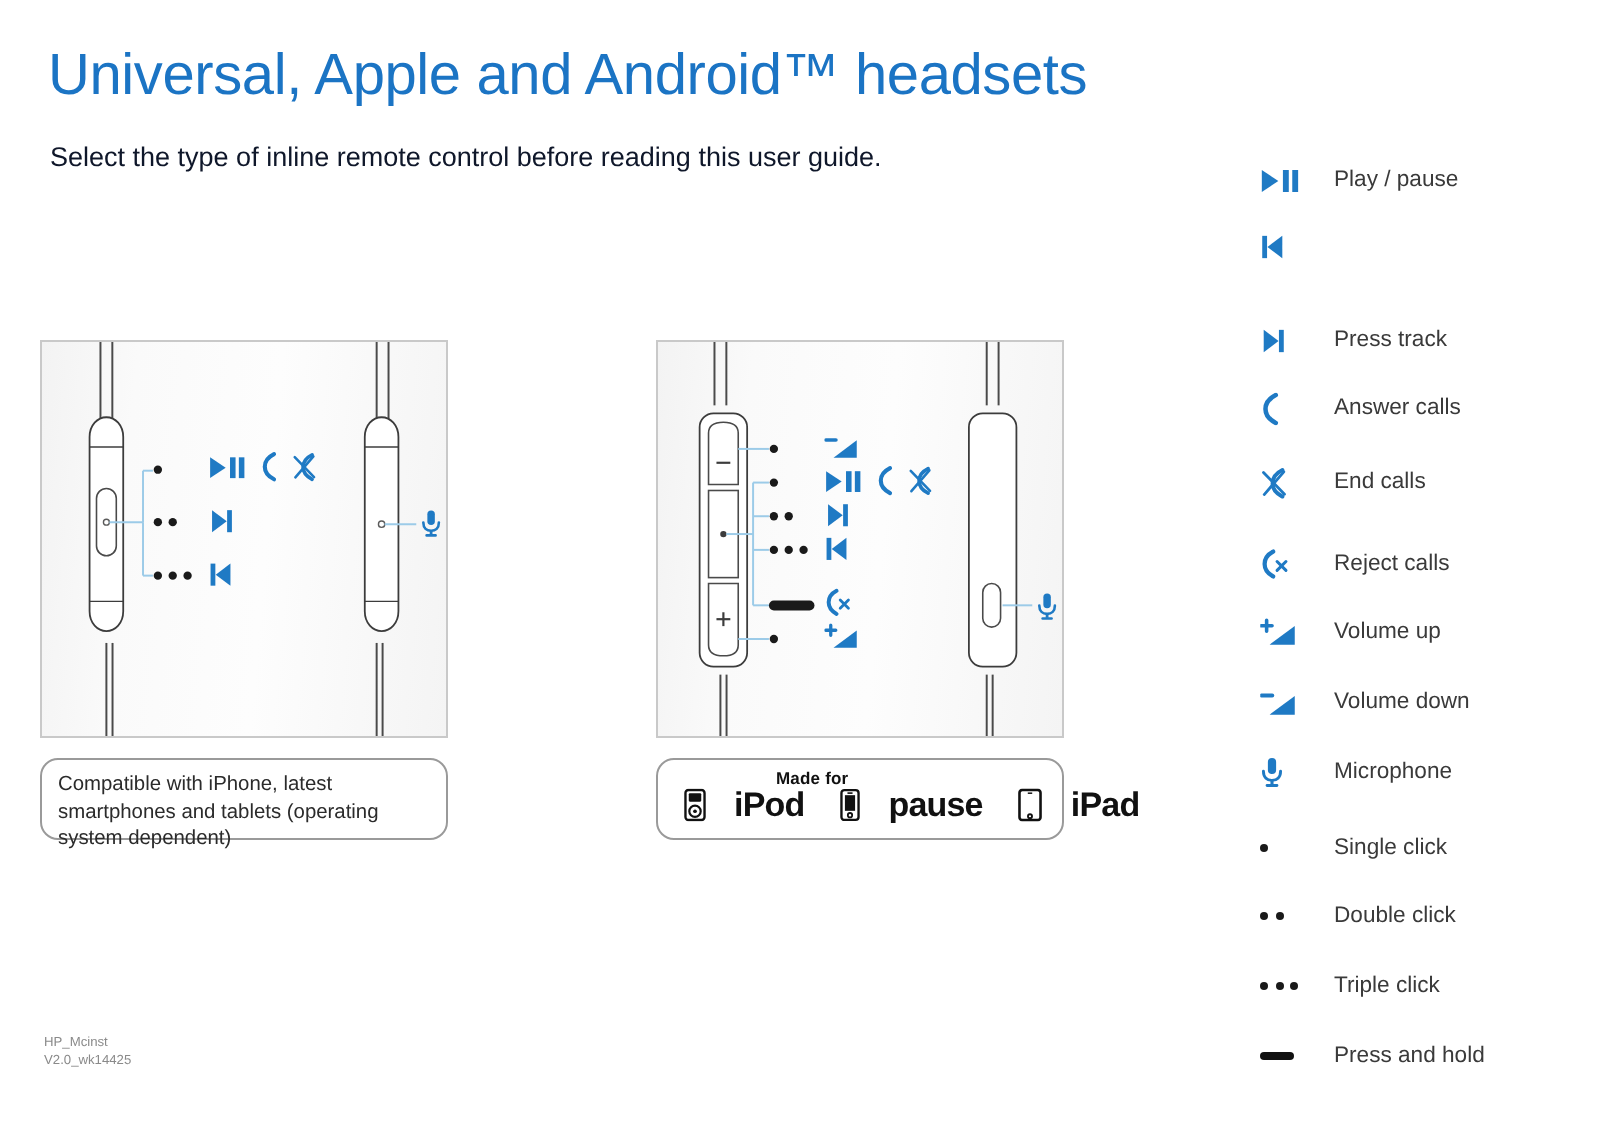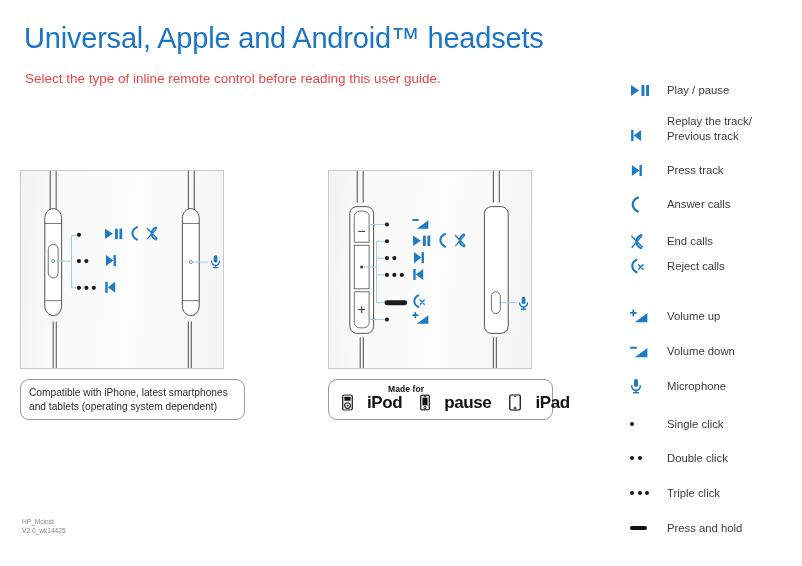--- a/index.html
+++ b/index.html
@@ -14,37 +14,37 @@
   .page{position:absolute;inset:0;}
 
   
   #page-title{
     position:absolute;left:24px;top:22px;
     font-size:29px;font-weight:400;color:#1b74c4;
     letter-spacing:-0.2px;white-space:nowrap;
   }
   #page-subtitle{
     position:absolute;left:25px;top:71px;
-    font-size:13.5px;color:#ef4444;font-weight:400;white-space:nowrap;
+    font-size:13.5px;color:#0f172a;font-weight:400;white-space:nowrap;
   }
 
   
   .panel{
     position:absolute;top:170px;width:204px;height:199px;
     border:1px solid #c9c9c9;
     background:linear-gradient(95deg,#f3f3f3 0%,#fafafa 22%,#fdfdfd 55%,#f4f4f4 100%);
     box-sizing:border-box;
   }
   #panel-universal{left:20px;}
   #panel-apple{left:328px;}
   .panel svg{display:block;width:100%;height:100%;}
 
   
   .caption-box{
-    position:absolute;top:379px;width:225px;height:41px;
+    position:absolute;top:379px;width:204px;height:41px;
     border:1px solid #9a9a9a;border-radius:9px;background:#fff;
     box-sizing:border-box;
   }
   #caption-universal{left:20px;}
   #caption-apple{left:328px;}
   .caption-text{
     position:absolute;left:8px;top:6px;right:6px;
     font-size:10.2px;line-height:13.5px;color:#2b2b2b;
   }
 
@@ -327,22 +327,20 @@
       </span>
       <span class="legend-label">Play / pause</span>
     </div>
 
     <div class="legend-row" style="top:45px">
       <span class="legend-icon">
         <svg width="13" height="13" viewBox="0 0 14 14">
             <use href="#ic-prev" width="14" height="14"></use>
           </svg>
       </span>
-      <span class="legend-label">Replay the track/
-Previous track</span>
     </div>
 
     <div class="legend-row" style="top:92px">
       <span class="legend-icon">
         <svg width="13" height="13" viewBox="0 0 14 14">
             <use href="#ic-next" width="14" height="14"></use>
           </svg>
       </span>
       <span class="legend-label">Press track</span>
     </div>
@@ -358,21 +356,21 @@
 
     <div class="legend-row" style="top:163px">
       <span class="legend-icon">
         <svg width="14" height="17" viewBox="0 0 16 18">
             <use href="#ic-end" width="16" height="18"></use>
           </svg>
       </span>
       <span class="legend-label">End calls</span>
     </div>
 
-    <div class="legend-row" style="top:188px">
+    <div class="legend-row" style="top:204px">
       <span class="legend-icon">
         <svg width="16" height="16" viewBox="0 0 18 18">
             <use href="#ic-reject" width="18" height="18"></use>
           </svg>
       </span>
       <span class="legend-label">Reject calls</span>
     </div>
 
     <div class="legend-row" style="top:238px">
       <span class="legend-icon">

